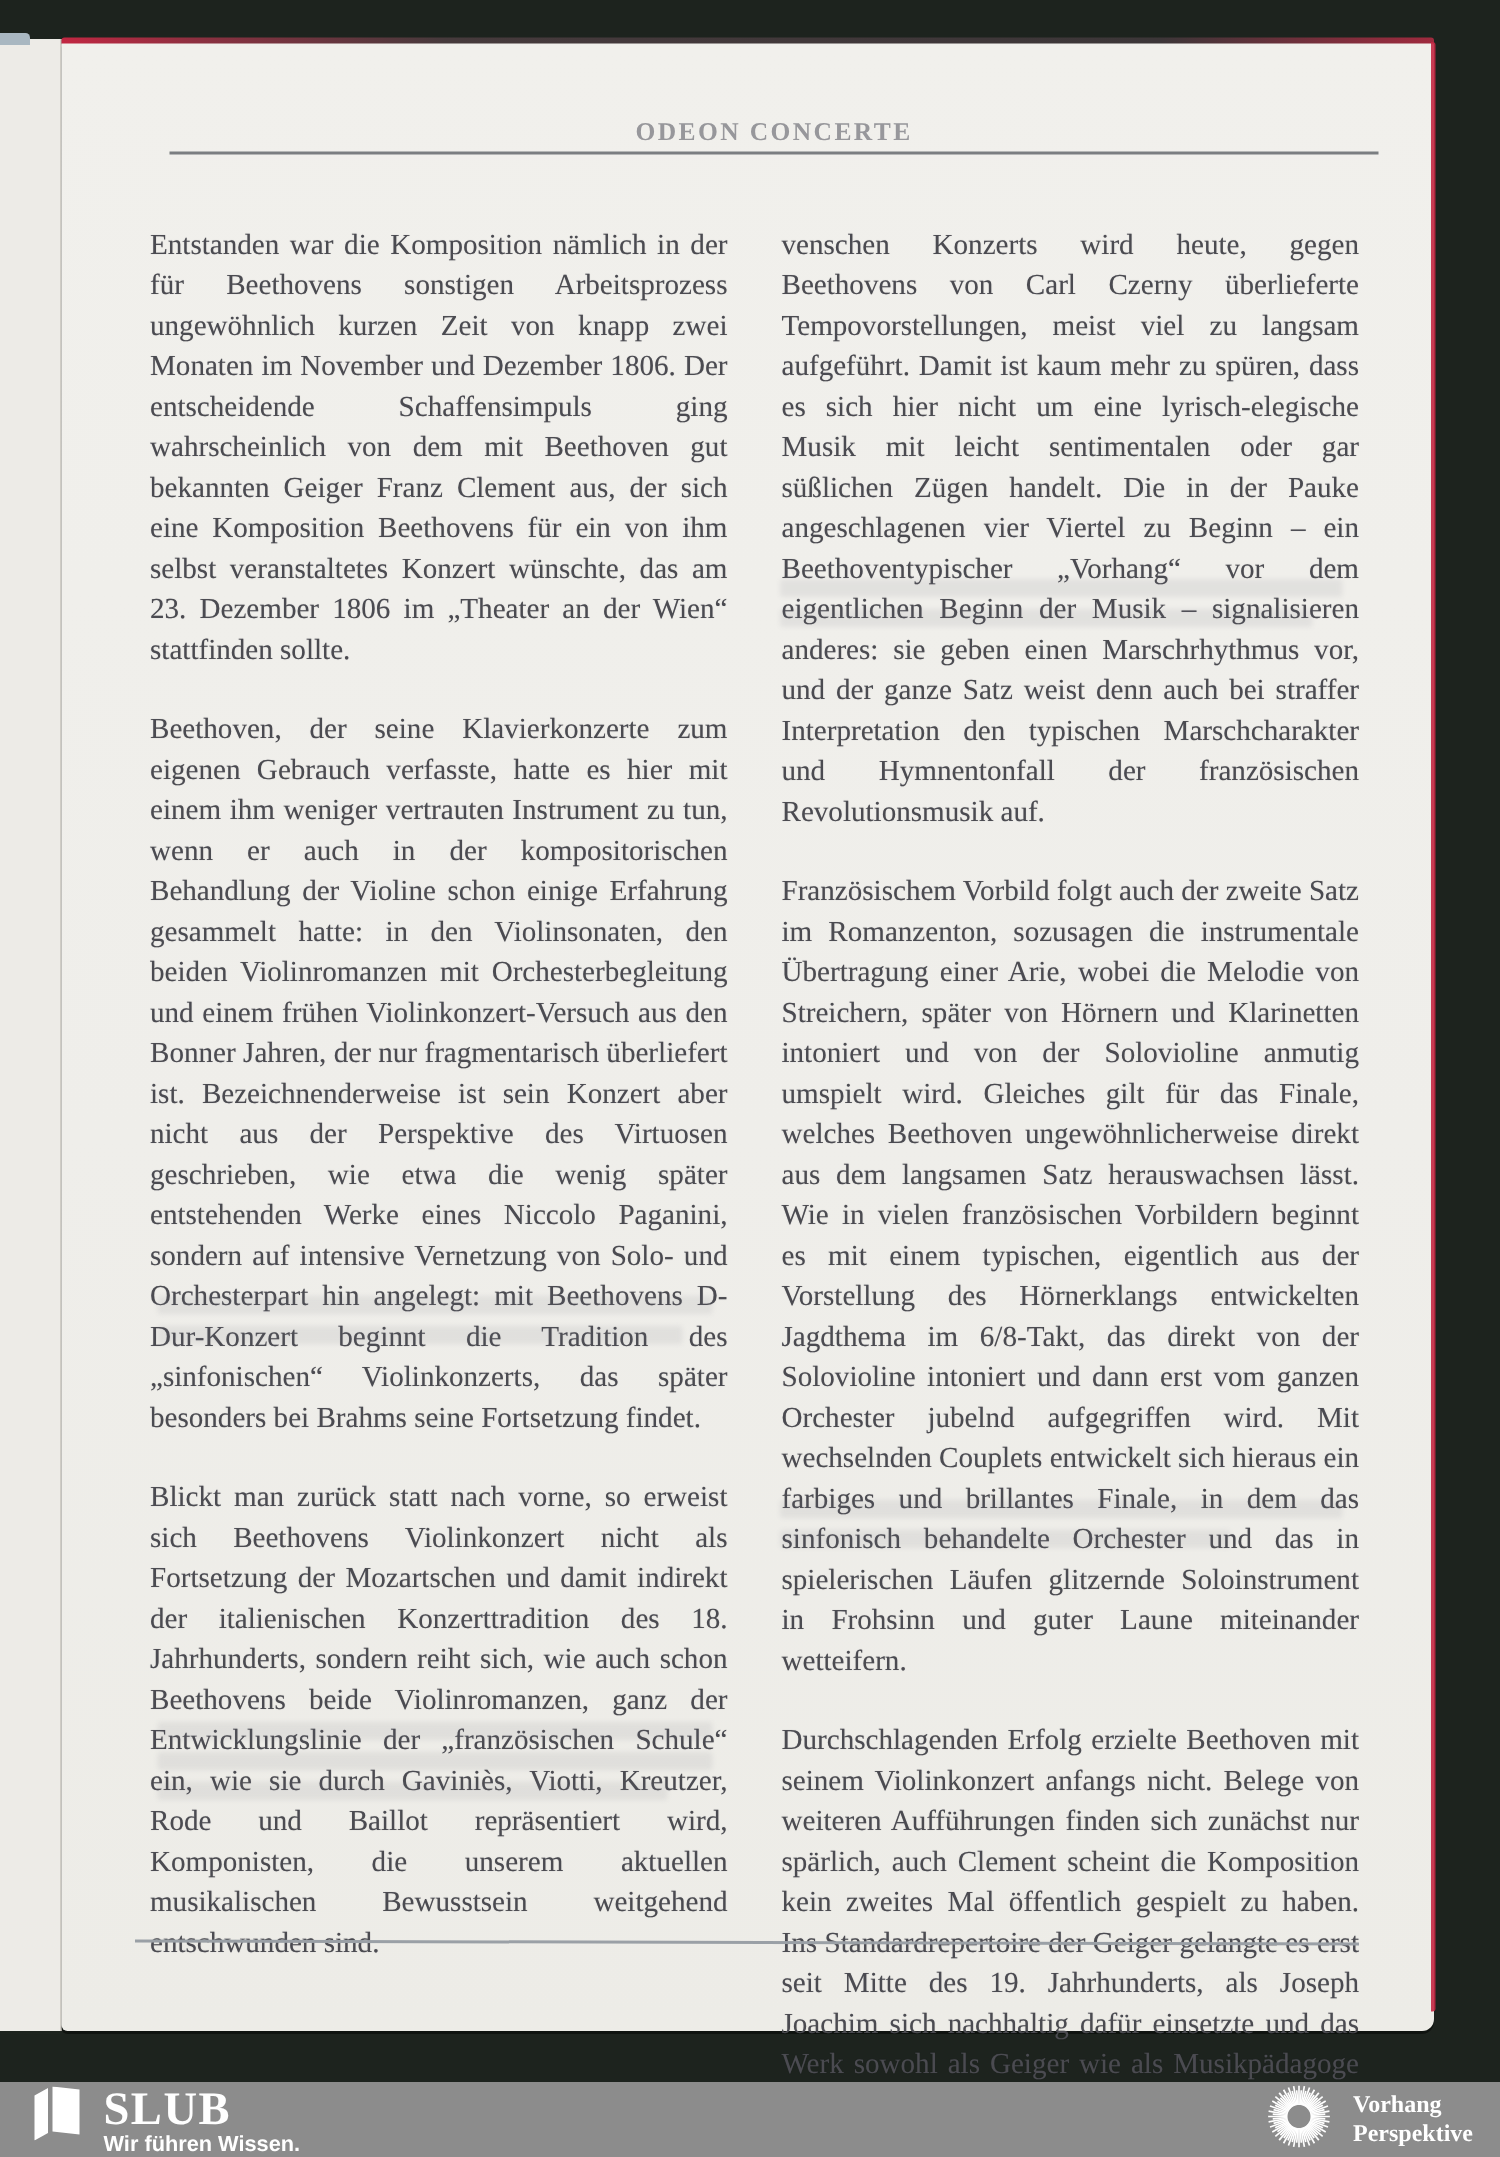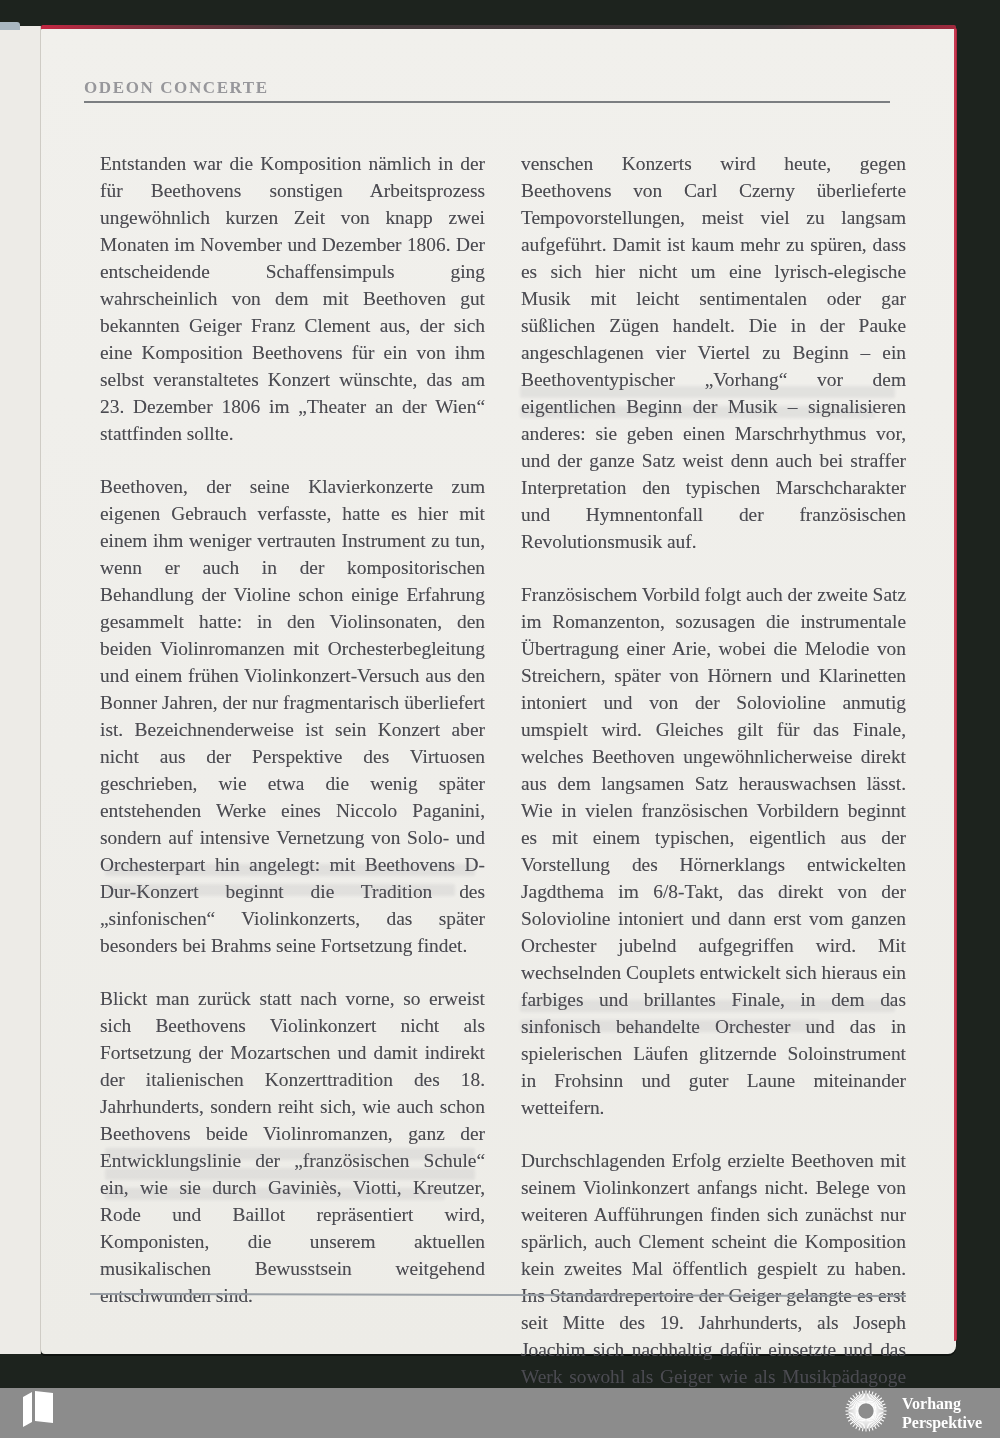--- a/index.html
+++ b/index.html
@@ -36,21 +36,21 @@
   .page-top-edge{
     position:absolute;left:0;top:-3px;width:100%;height:4px;
     background:linear-gradient(90deg,#c22742 0%,#8c3040 10%,#463a3c 28%,#3c3638 80%,#a02a3e 100%);
     border-radius:2px 2px 0 0;
   }
   .page-right-edge{
     position:absolute;right:-1px;top:0;width:3px;height:99%;
     background:var(--accent-red,#c22742);opacity:.9;border-radius:0 2px 2px 0;
   }
   
-  .page-header{position:absolute;top:50px;left:43px;width:806px;text-align:left;}
+  .page-header{position:absolute;top:50px;left:72px;width:806px;text-align:center;}
   .series-title{
     font-size:17px;font-weight:600;letter-spacing:1.6px;
     color:#97979b;margin:0 0 3px;
   }
   .header-rule{
     height:2px;background:var(--rule-gray,#5e6167);opacity:.8;border:0;margin:0;
   }
   .section-title{
     font-size:17.5px;font-weight:700;letter-spacing:.8px;
     color:#4b4b51;margin:3px 0 0;
@@ -145,20 +145,24 @@
   <div class="bleed" style="left:479px;top:992px;width:300px;"></div>
 </div>
 
 <div class="footer-bar">
   <div class="slub">
     <span>
       <svg width="32" height="36" viewBox="0 0 32 36" aria-hidden="true">
         <polygon points="1,6 10,1 10,31 1,36" fill="#ffffff"></polygon>
         <polygon points="13,0 31,2 31,32 13,30" fill="#ffffff"></polygon>
       </svg>
+    </span>
+    <span class="slub-text">
+      <span class="slub-name">SLUB</span>
+      <span class="slub-tagline">Wir führen Wissen.</span>
     </span>
   </div>
 
   <div class="philharmonie">
     <span>
       <svg class="sunburst" viewBox="-28 -28 56 56" aria-hidden="true">
         <g id="sunburst-lines" stroke="#ffffff" stroke-width="1.3">
             <line x1="9.00" y1="0.00" x2="24.00" y2="0.00"></line>
             <line x1="8.97" y1="0.78" x2="20.42" y2="1.79"></line>
             <line x1="8.86" y1="1.56" x2="23.64" y2="4.17"></line>

